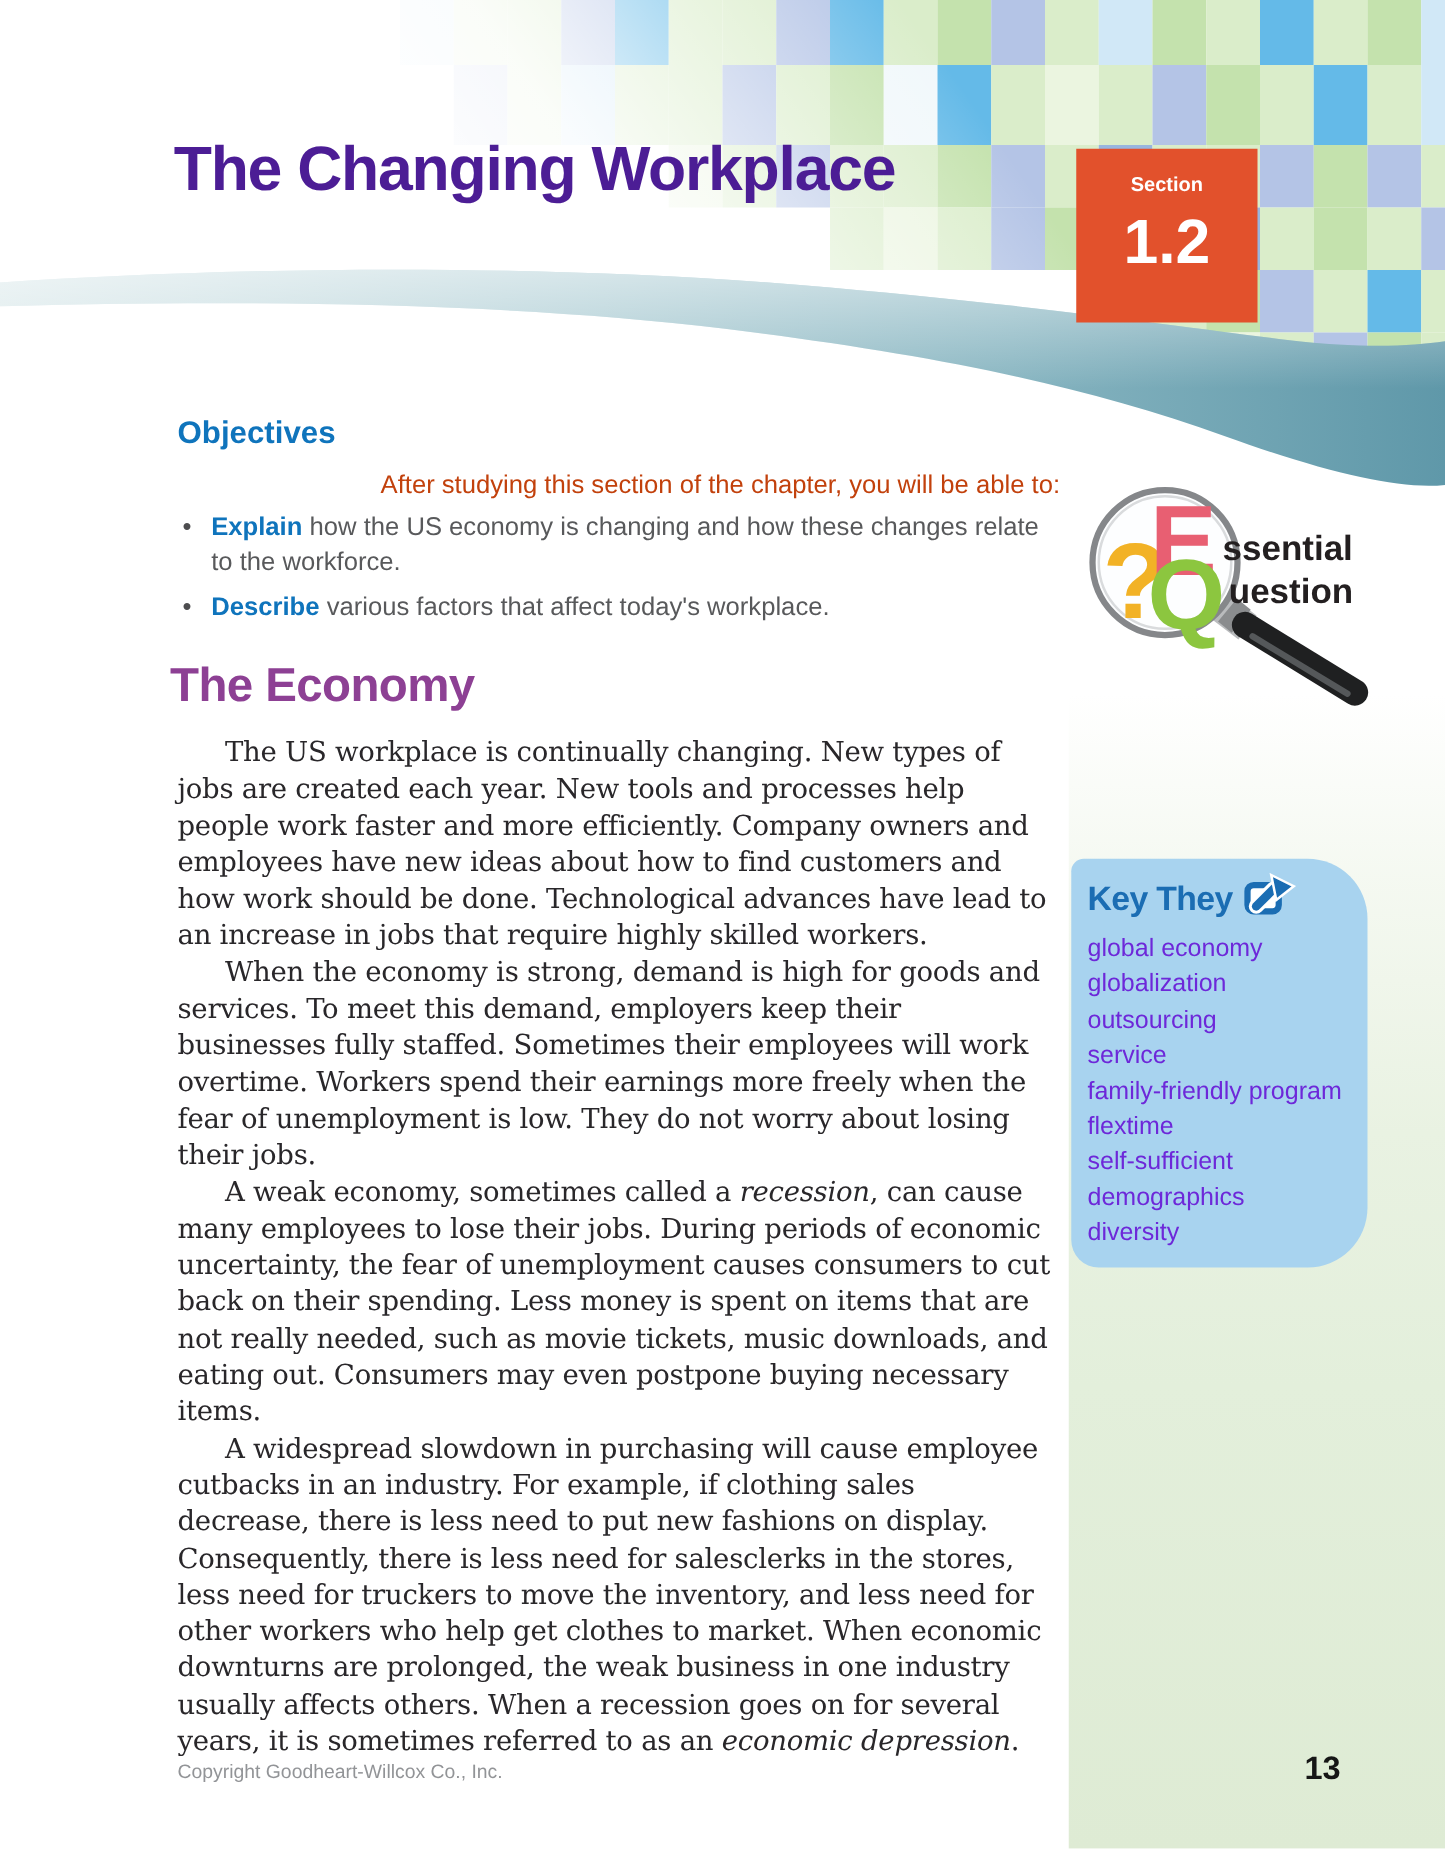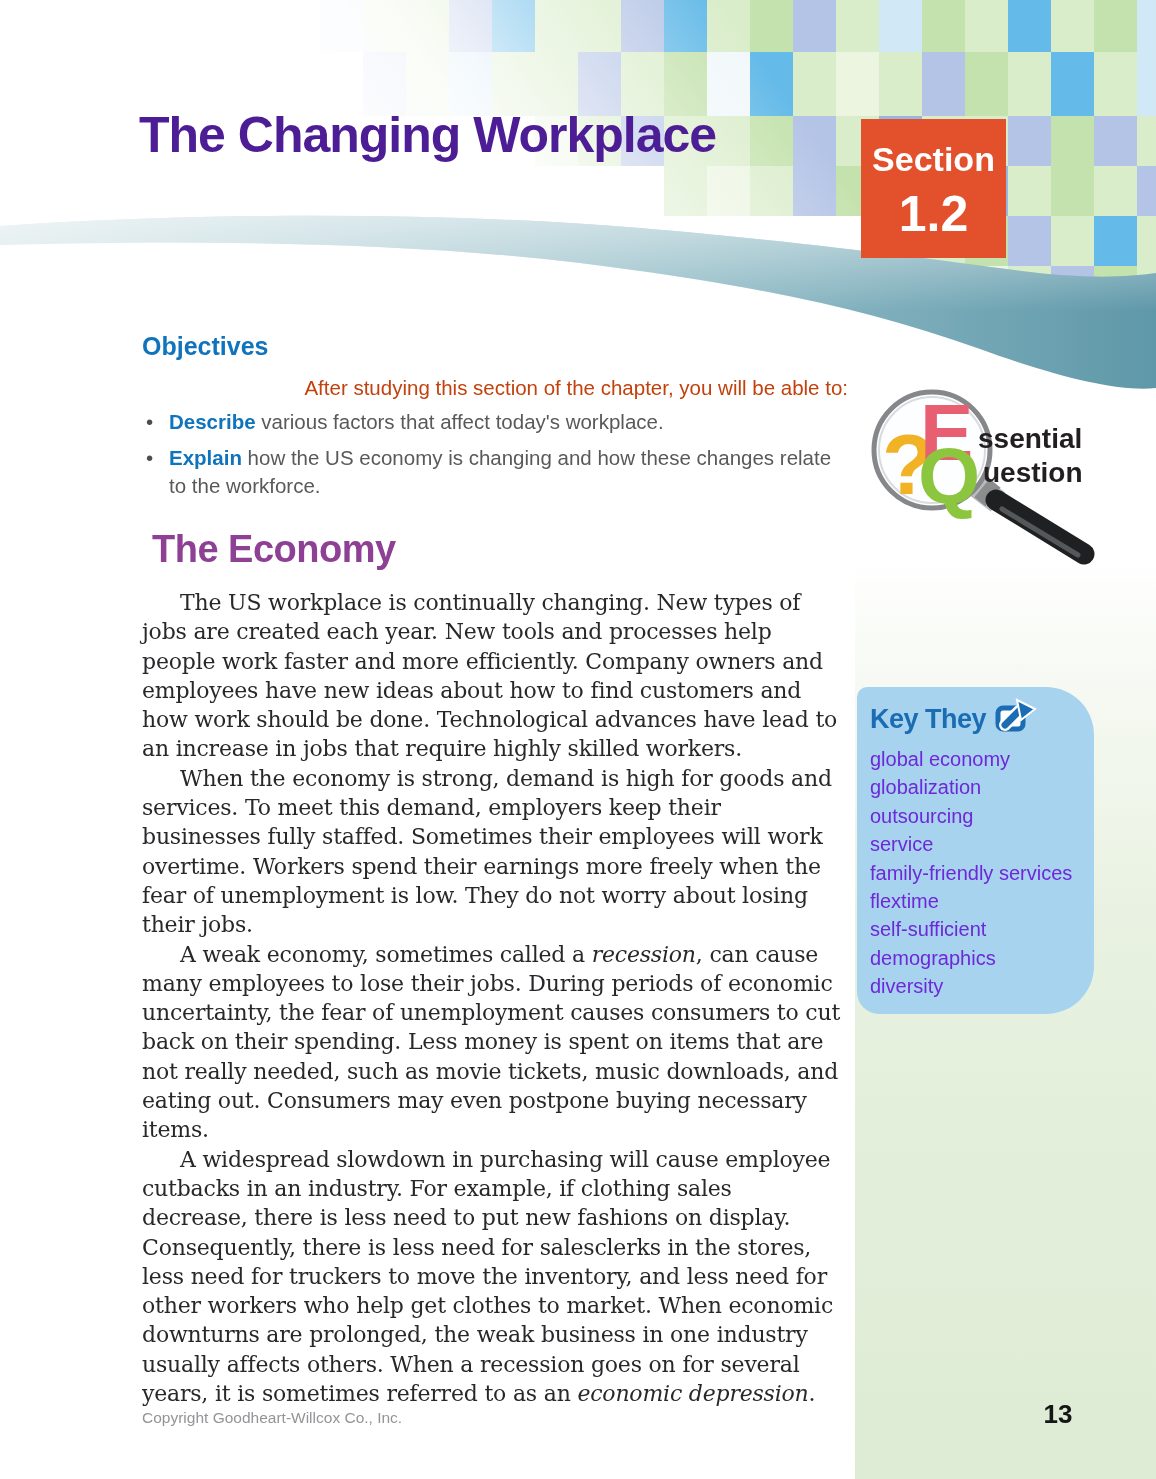--- a/index.html
+++ b/index.html
@@ -15,34 +15,34 @@
   
   .green-col{position:absolute;left:855px;top:555px;width:301px;height:924px;
     background:linear-gradient(180deg,rgba(232,241,224,0) 0%,rgba(232,241,224,.45) 16%,
       #e9f2e2 38%,#e3efdb 60%,#deebd4 100%);}
 
   
   .page-title{position:absolute;left:139px;top:106px;font-size:50px;font-weight:bold;
     color:#4c1d95;letter-spacing:-1px;}
   .section-badge{position:absolute;left:861px;top:119px;width:145px;height:139px;
     background:#e2512c;color:#ffffff;text-align:center;}
-  .section-badge .sec-word{font-size:34px;font-weight:bold;margin-top:21px;}
+  .section-badge .sec-word{font-size:16px;font-weight:bold;margin-top:21px;}
   .section-badge .sec-num{font-size:50px;font-weight:bold;margin-top:6px;}
 
   
   .objectives{position:absolute;left:142px;top:332px;width:706px;}
   .obj-heading{font-size:25px;font-weight:bold;color:#0f74bc;margin:0 0 15px 0;}
   .obj-intro{font-size:20.5px;color:#c2410c;margin:0 0 8px 1px;text-align:right;}
   .obj-list{list-style:none;margin:0;padding:0;}
   .obj-list li{position:relative;padding-left:27px;font-size:20.5px;line-height:28px;
     color:#58595b;margin-bottom:8px;}
   .obj-list li::before{content:"\2022";position:absolute;left:4px;color:#4d4d4f;} .it{font-style:italic;} .accent{color:#0f74bc;font-weight:bold;}
 
   
-  .economy-heading{position:absolute;left:152px;top:528px;font-size:38px;font-weight:bold;
+  .economy-heading{position:absolute;left:136px;top:528px;font-size:38px;font-weight:bold;
     color:#8d4094;letter-spacing:-.5px;}
   .body-copy{position:absolute;left:142px;top:588px;width:700px;
     font-family:"DejaVu Serif",serif;font-size:22px;line-height:29.3px;color:#29272a;
     letter-spacing:-.2px;}
   .body-copy p{margin:0;text-indent:38px;}
 
   
   .eq-graphic{position:absolute;left:856px;top:376px;}
   .eq-question{position:absolute;left:866px;top:518px;width:244px;font-size:21.5px;
     line-height:28.5px;color:#272526;}
@@ -181,24 +181,24 @@
   <div class="section-badge">
     <div class="sec-word">Section</div>
     <div class="sec-num">1.2</div>
   </div>
 
   <div class="objectives">
     <div class="obj-heading">Objectives</div>
     <div class="obj-intro">After studying this section of the chapter, you will be able to:</div>
     <ul class="obj-list">
       <li>
-        <span><span class="accent">Describe</span><span> various factors that affect today's workplace.</span></span>
+        <span><span class="accent">Explain</span><span> how the US economy is changing and how these changes relate to the workforce.</span></span>
       </li>
       <li>
-        <span><span class="accent">Explain</span><span> how the US economy is changing and how these changes relate to the workforce.</span></span>
+        <span><span class="accent">Describe</span><span> various factors that affect today's workplace.</span></span>
       </li>
     </ul>
   </div>
 
   <div class="economy-heading">The Economy</div>
   <div class="body-copy">
     <p><span>The US workplace is continually changing. New types of jobs are created each year. New tools and processes help people work faster and more efficiently. Company owners and employees have new ideas about how to find customers and how work should be done. Technological advances have lead to an increase in jobs that require highly skilled workers.</span></p>
     <p><span>When the economy is strong, demand is high for goods and services. To meet this demand, employers keep their businesses fully staffed. Sometimes their employees will work overtime. Workers spend their earnings more freely when the fear of unemployment is low. They do not worry about losing their jobs.</span></p>
     <p><span>A weak economy, sometimes called a </span><span class="it">recession</span><span>, can cause many employees to lose their jobs. During periods of economic uncertainty, the fear of unemployment causes consumers to cut back on their spending.  Less money is spent on items that are not really needed, such as movie tickets, music downloads, and eating out. Consumers may even postpone buying necessary items.</span></p>
     <p><span>A widespread slowdown in purchasing will cause employee cutbacks in an industry. For example, if clothing sales decrease, there is less need to put new fashions on display. Consequently, there is less need for salesclerks in the stores, less need for truckers to move the inventory, and less need for other workers who help get clothes to market. When economic downturns are prolonged, the weak business in one industry usually affects others. When a recession goes on for several years, it is sometimes referred to as an </span><span class="it">economic depression</span><span>.</span></p>
@@ -229,21 +229,21 @@
         <path d="M10,27 L24,13" stroke="#ffffff" stroke-width="12" stroke-linecap="round"></path>
         <path d="M10,27 L24,13" stroke="#1b6db3" stroke-width="7" stroke-linecap="round"></path>
         <path d="M22,2 L40,11 L26,22 Z" fill="#1b6db3" stroke="#ffffff" stroke-width="2"></path>
       </svg>
     </div>
     <div class="key-list">
         <div class="key-term">global economy</div>
         <div class="key-term">globalization</div>
         <div class="key-term">outsourcing</div>
         <div class="key-term">service</div>
-        <div class="key-term">family-friendly services</div>
+        <div class="key-term">family-friendly program</div>
         <div class="key-term">flextime</div>
         <div class="key-term">self-sufficient</div>
         <div class="key-term">demographics</div>
         <div class="key-term">diversity</div>
       </div>
   </div>
 
   <div class="copyright">Copyright Goodheart-Willcox Co., Inc.</div>
   <div class="page-number">13</div>
 

